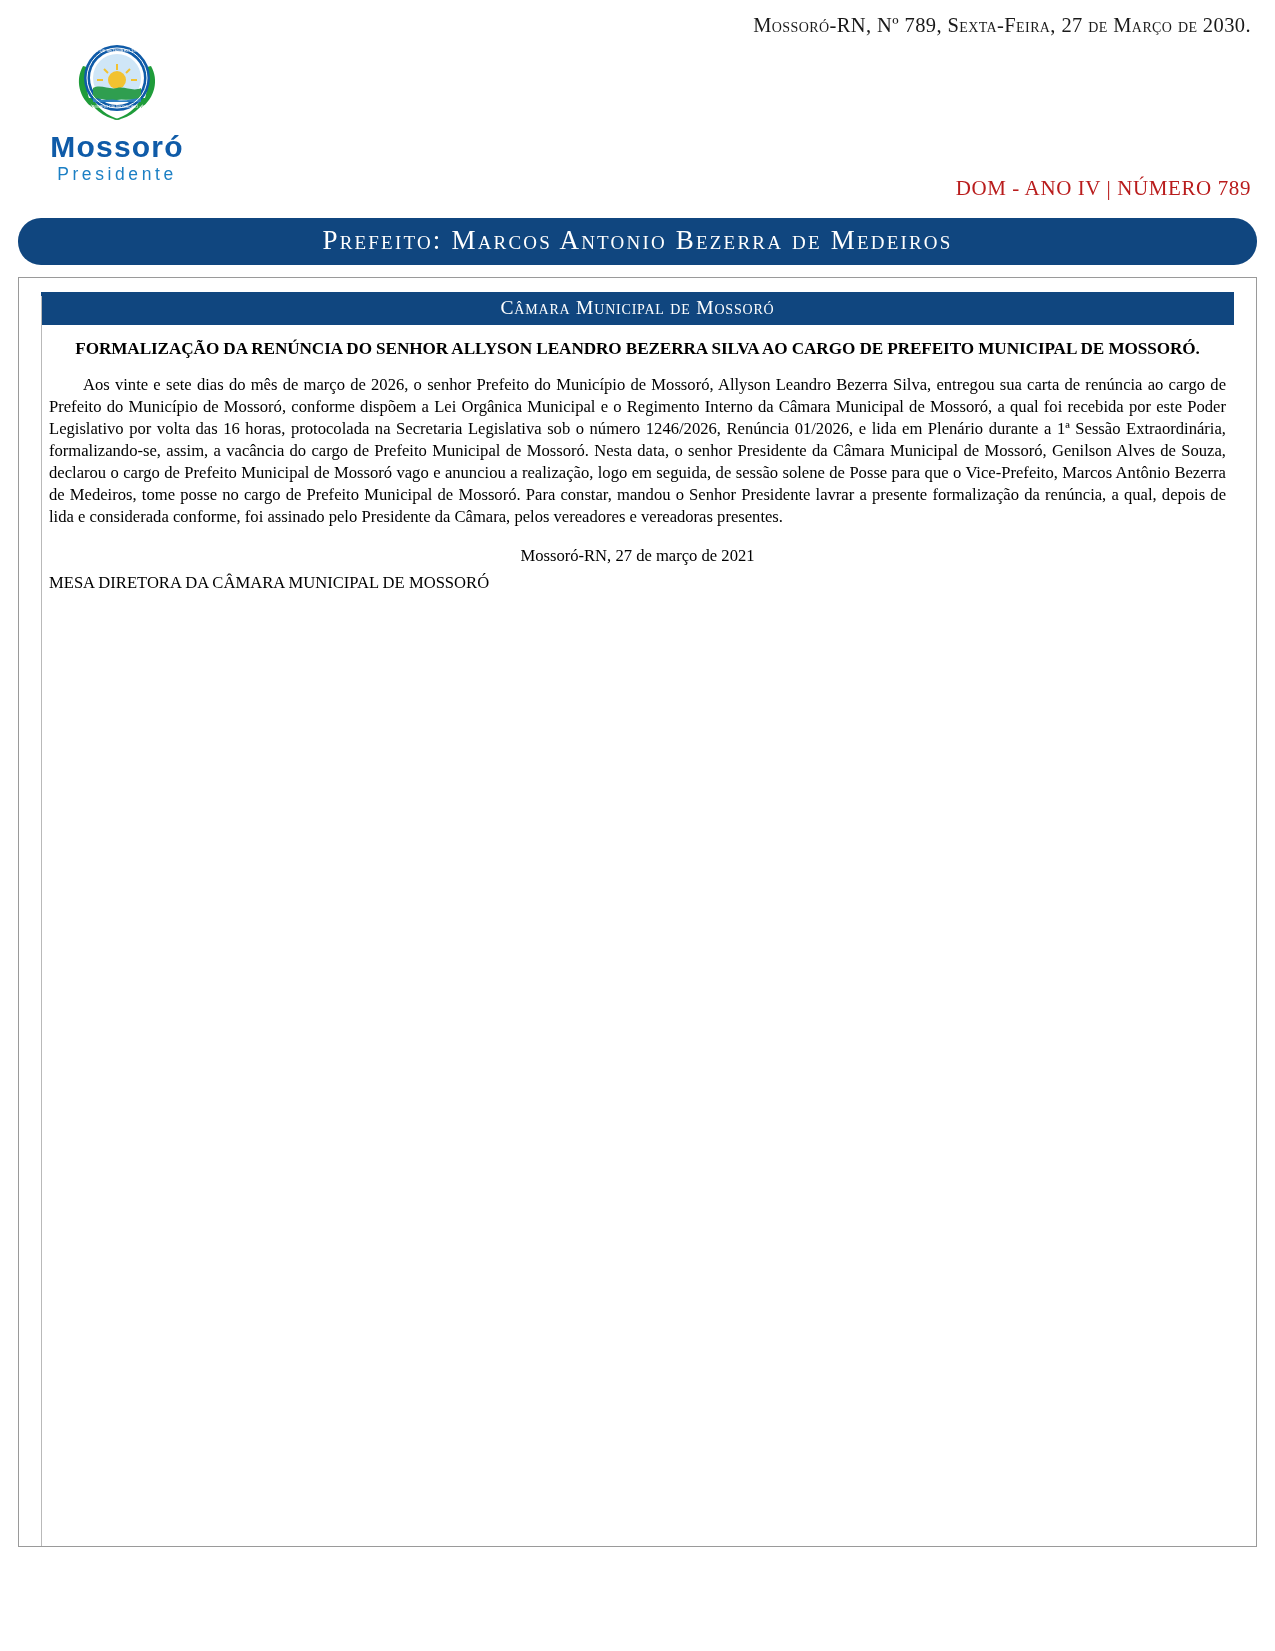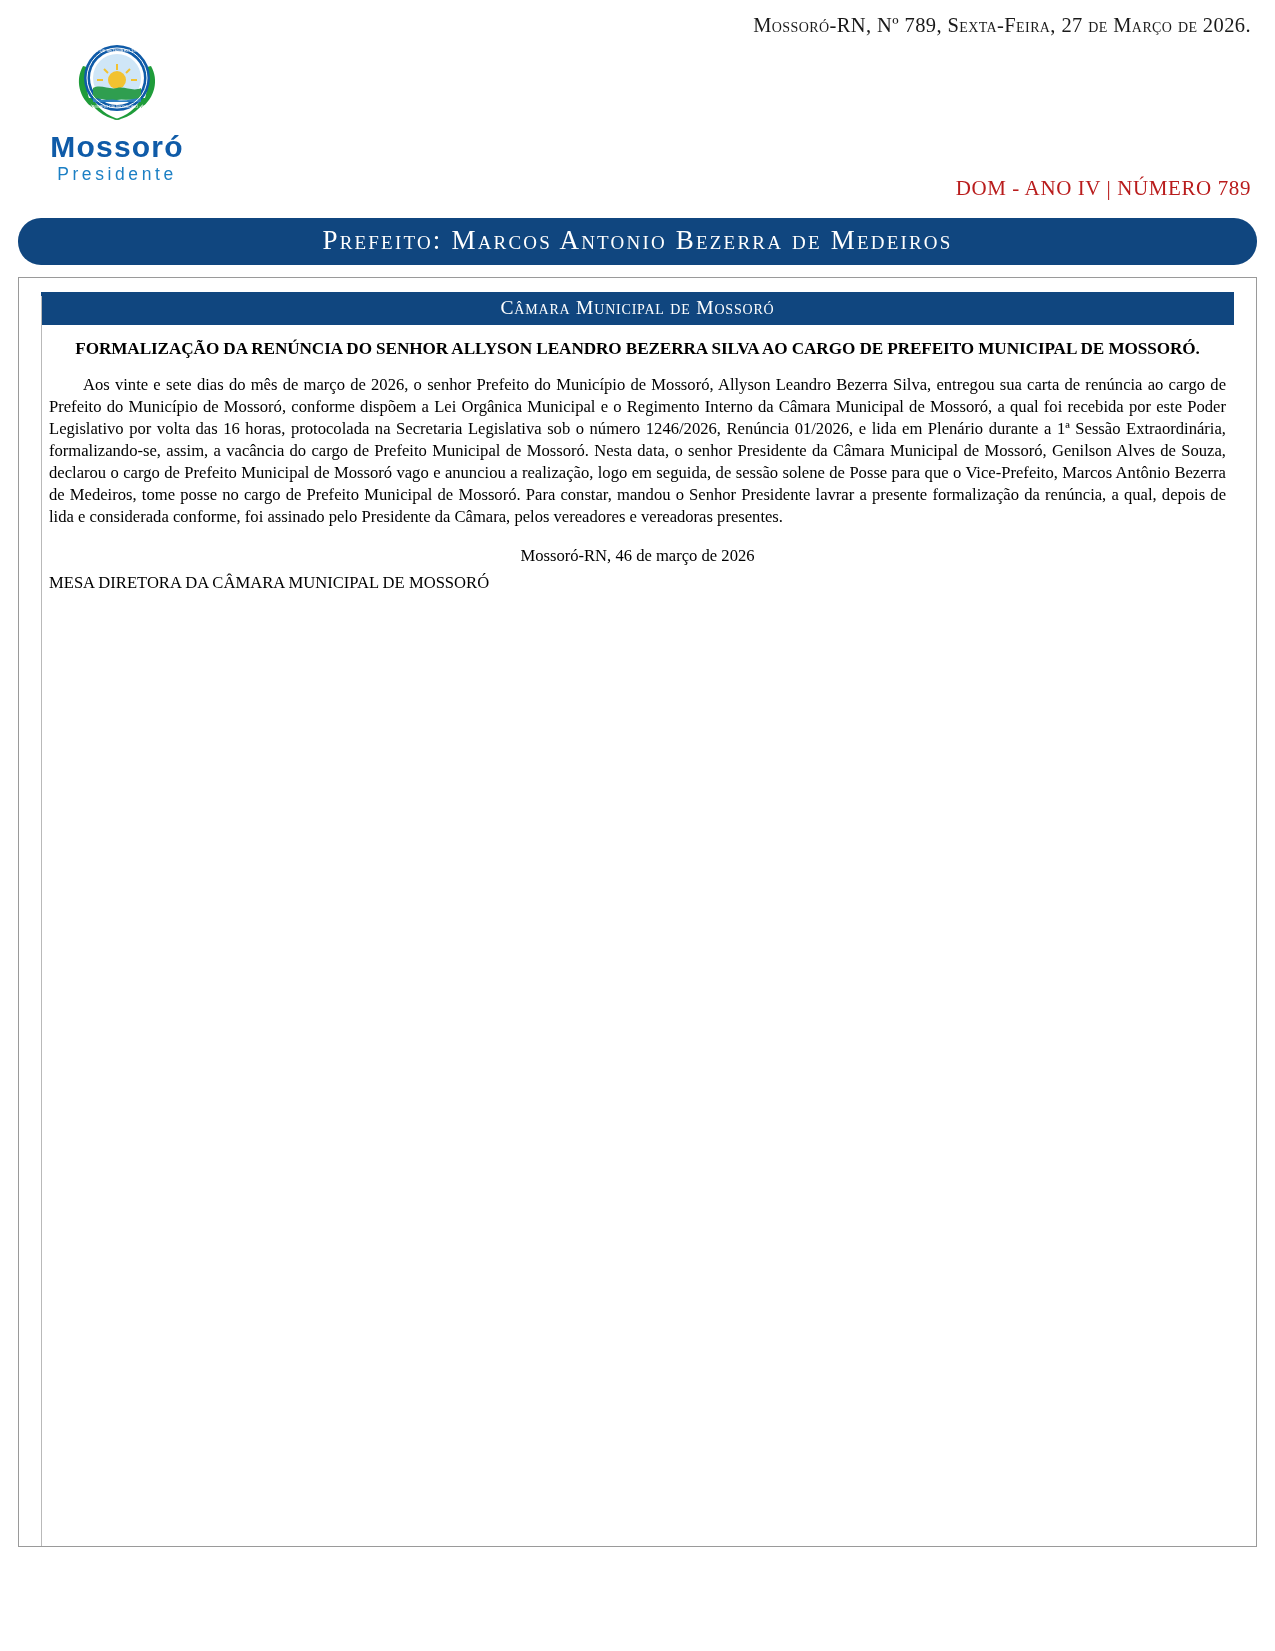--- a/index.html
+++ b/index.html
@@ -174,21 +174,21 @@
     font-size: 16.6px;
   }
 </style>
 </head>
 <body>
 
 <div class="page">
 
   <div class="masthead">
 
-    <div class="issue-line">Mossoró-RN, Nº 789, Sexta-Feira, 27 de Março de 2026.</div>
+    <div class="issue-line">Mossoró-RN, Nº 789, Sexta-Feira, 27 de Março de 2030.</div>
 
     <div class="logo-wrap">
       <div class="crest">
         <svg width="92" height="92" viewBox="0 0 92 92" aria-hidden="true">
 
           <path d="M12 30 C4 44 8 62 22 72 C14 56 14 42 20 32 Z" fill="#1f9c3a"></path>
           <path d="M80 30 C88 44 84 62 70 72 C78 56 78 42 72 32 Z" fill="#1f9c3a"></path>
           <path d="M16 62 C24 76 38 84 50 84 C36 80 26 72 22 62 Z" fill="#1f9c3a"></path>
           <path d="M76 62 C68 76 54 84 42 84 C56 80 66 72 70 62 Z" fill="#1f9c3a"></path>
 
@@ -227,18 +227,18 @@
 
   <div class="content-frame">
     <div class="inner-rule"></div>
 
     <div class="section-bar">Câmara Municipal de Mossoró</div>
 
     <div class="doc-title">FORMALIZAÇÃO DA RENÚNCIA DO SENHOR ALLYSON LEANDRO BEZERRA SILVA AO CARGO DE PREFEITO MUNICIPAL DE MOSSORÓ.</div>
 
     <div class="doc-body">Aos vinte e sete dias do mês de março de 2026, o senhor Prefeito do Município de Mossoró, Allyson Leandro Bezerra Silva, entregou sua carta de renúncia ao cargo de Prefeito do Município de Mossoró, conforme dispõem a Lei Orgânica Municipal e o Regimento Interno da Câmara Municipal de Mossoró, a qual foi recebida por este Poder Legislativo por volta das 16 horas, protocolada na Secretaria Legislativa sob o número 1246/2026, Renúncia 01/2026, e lida em Plenário durante a 1ª Sessão Extraordinária, formalizando-se, assim, a vacância do cargo de Prefeito Municipal de Mossoró. Nesta data, o senhor Presidente da Câmara Municipal de Mossoró, Genilson Alves de Souza, declarou o cargo de Prefeito Municipal de Mossoró vago e anunciou a realização, logo em seguida, de sessão solene de Posse para que o Vice-Prefeito, Marcos Antônio Bezerra de Medeiros, tome posse no cargo de Prefeito Municipal de Mossoró. Para constar, mandou o Senhor Presidente lavrar a presente formalização da renúncia, a qual, depois de lida e considerada conforme, foi assinado pelo Presidente da Câmara, pelos vereadores e vereadoras presentes.</div>
 
-    <div class="doc-place">Mossoró-RN, 46 de março de 2026</div>
+    <div class="doc-place">Mossoró-RN, 27 de março de 2021</div>
 
     <div class="doc-signer">MESA DIRETORA DA CÂMARA MUNICIPAL DE MOSSORÓ</div>
   </div>
 
 </div>
 
 </body></html>

